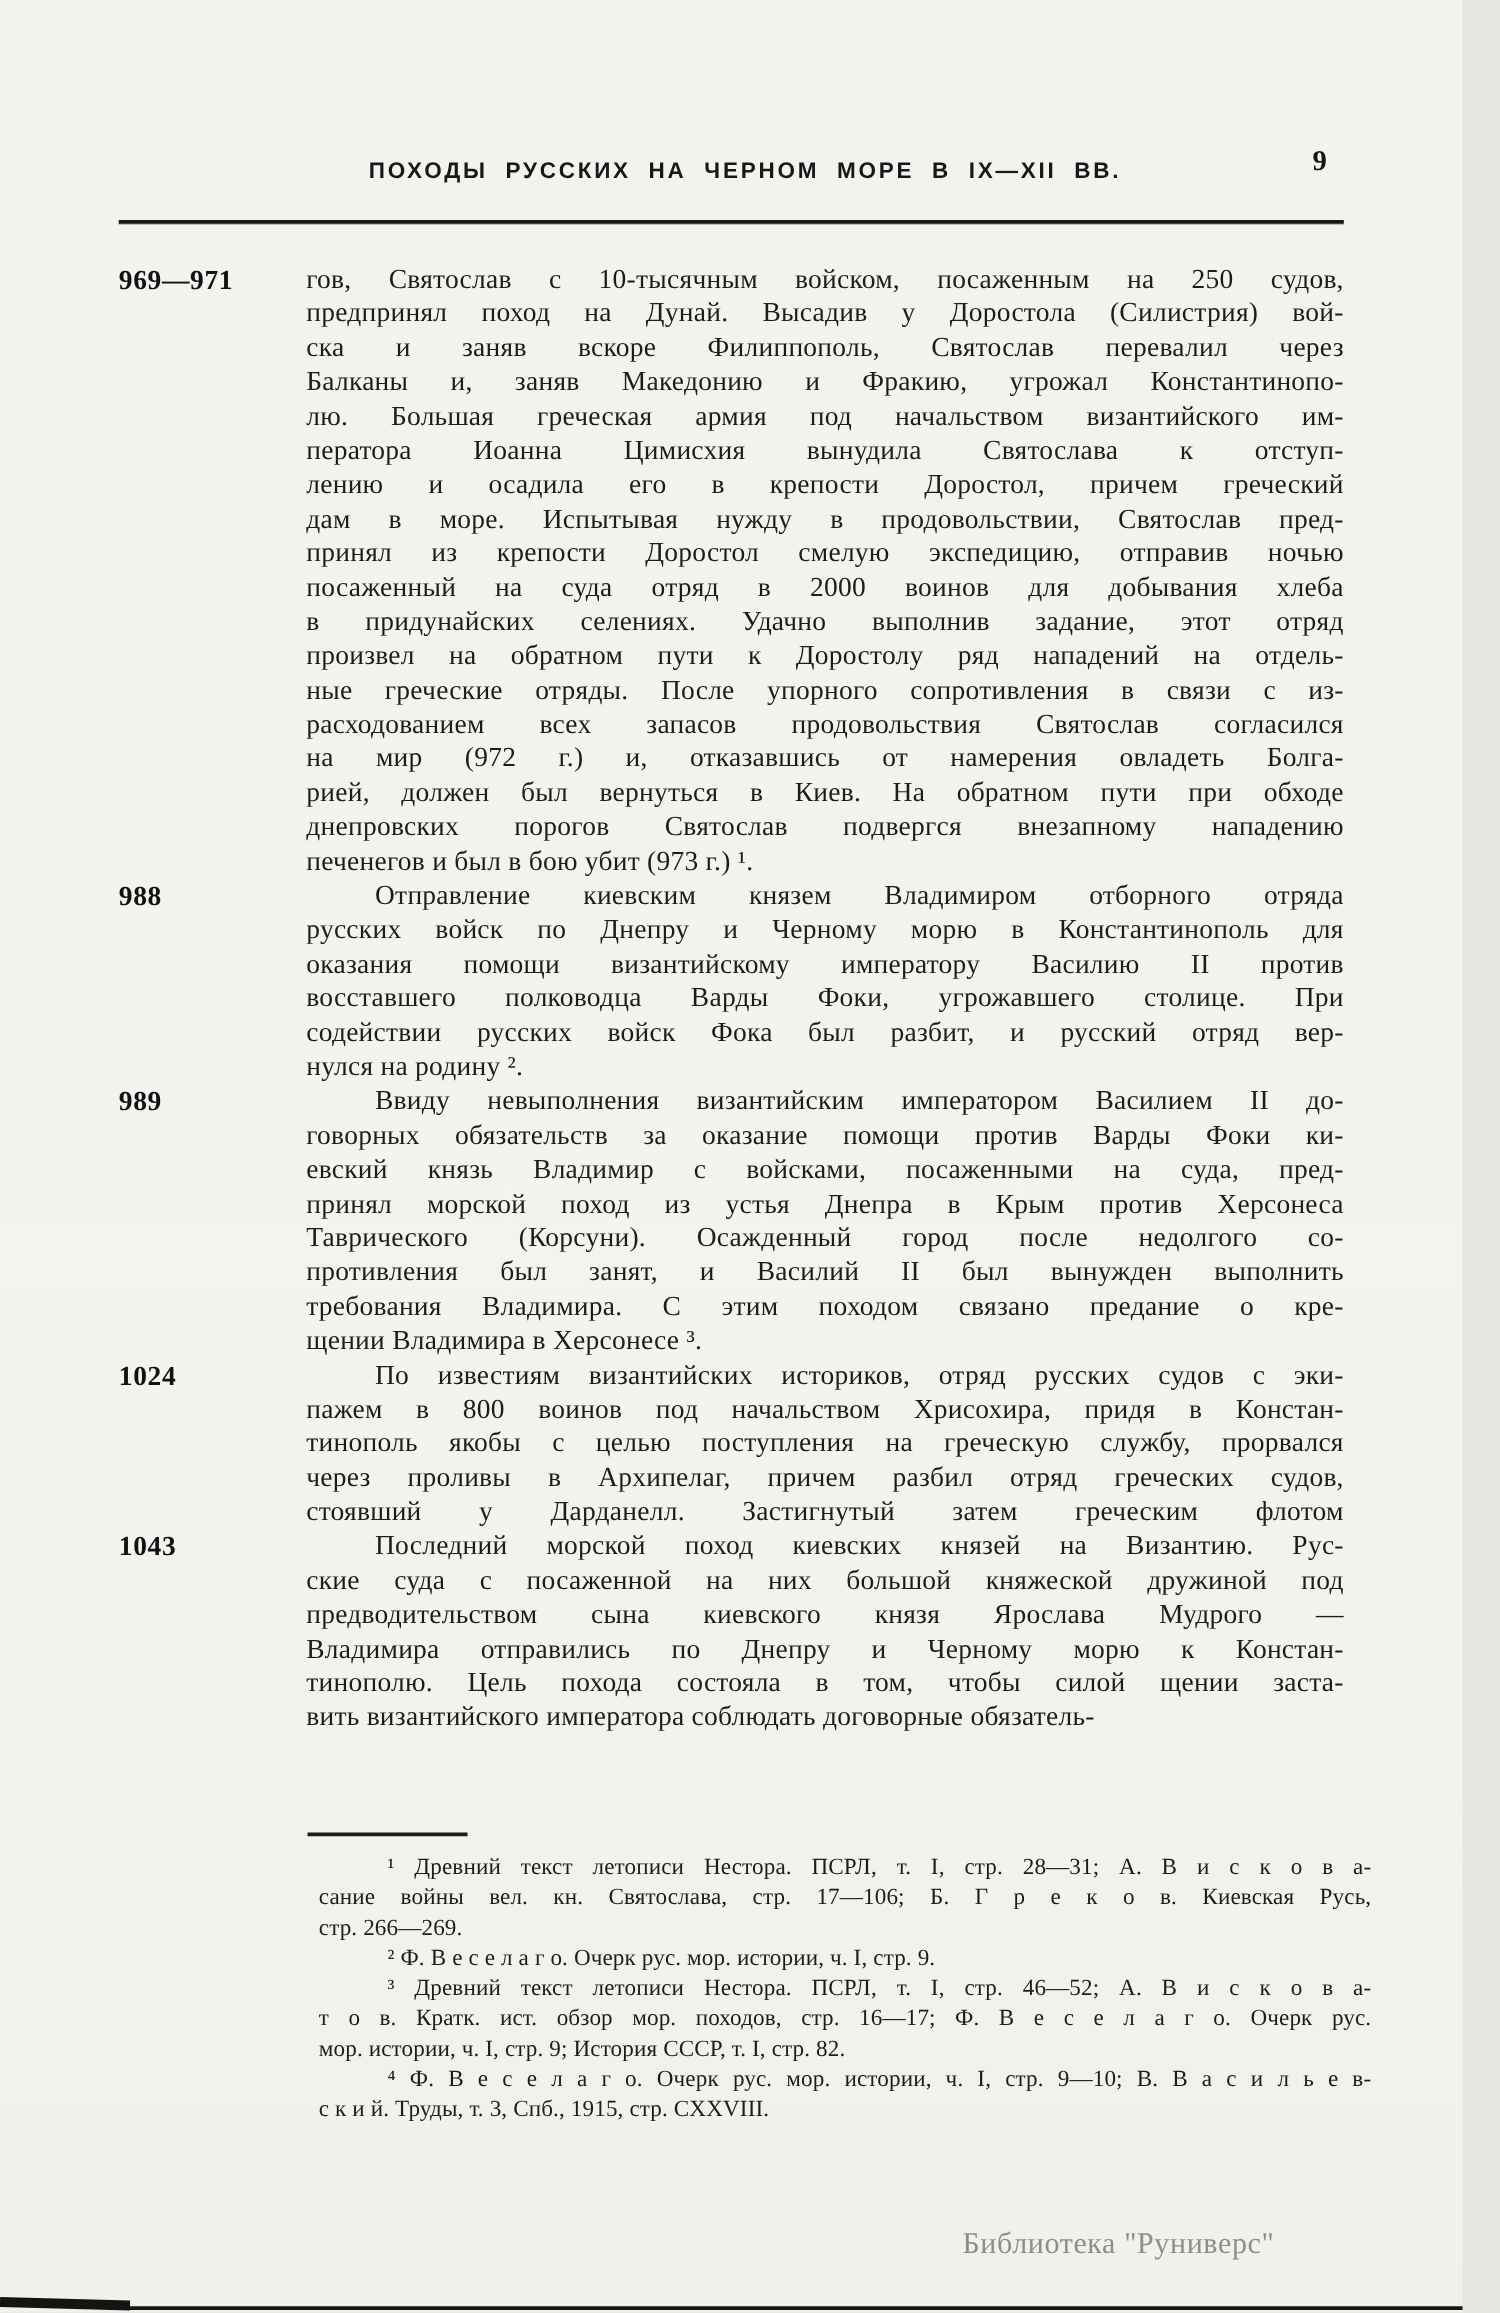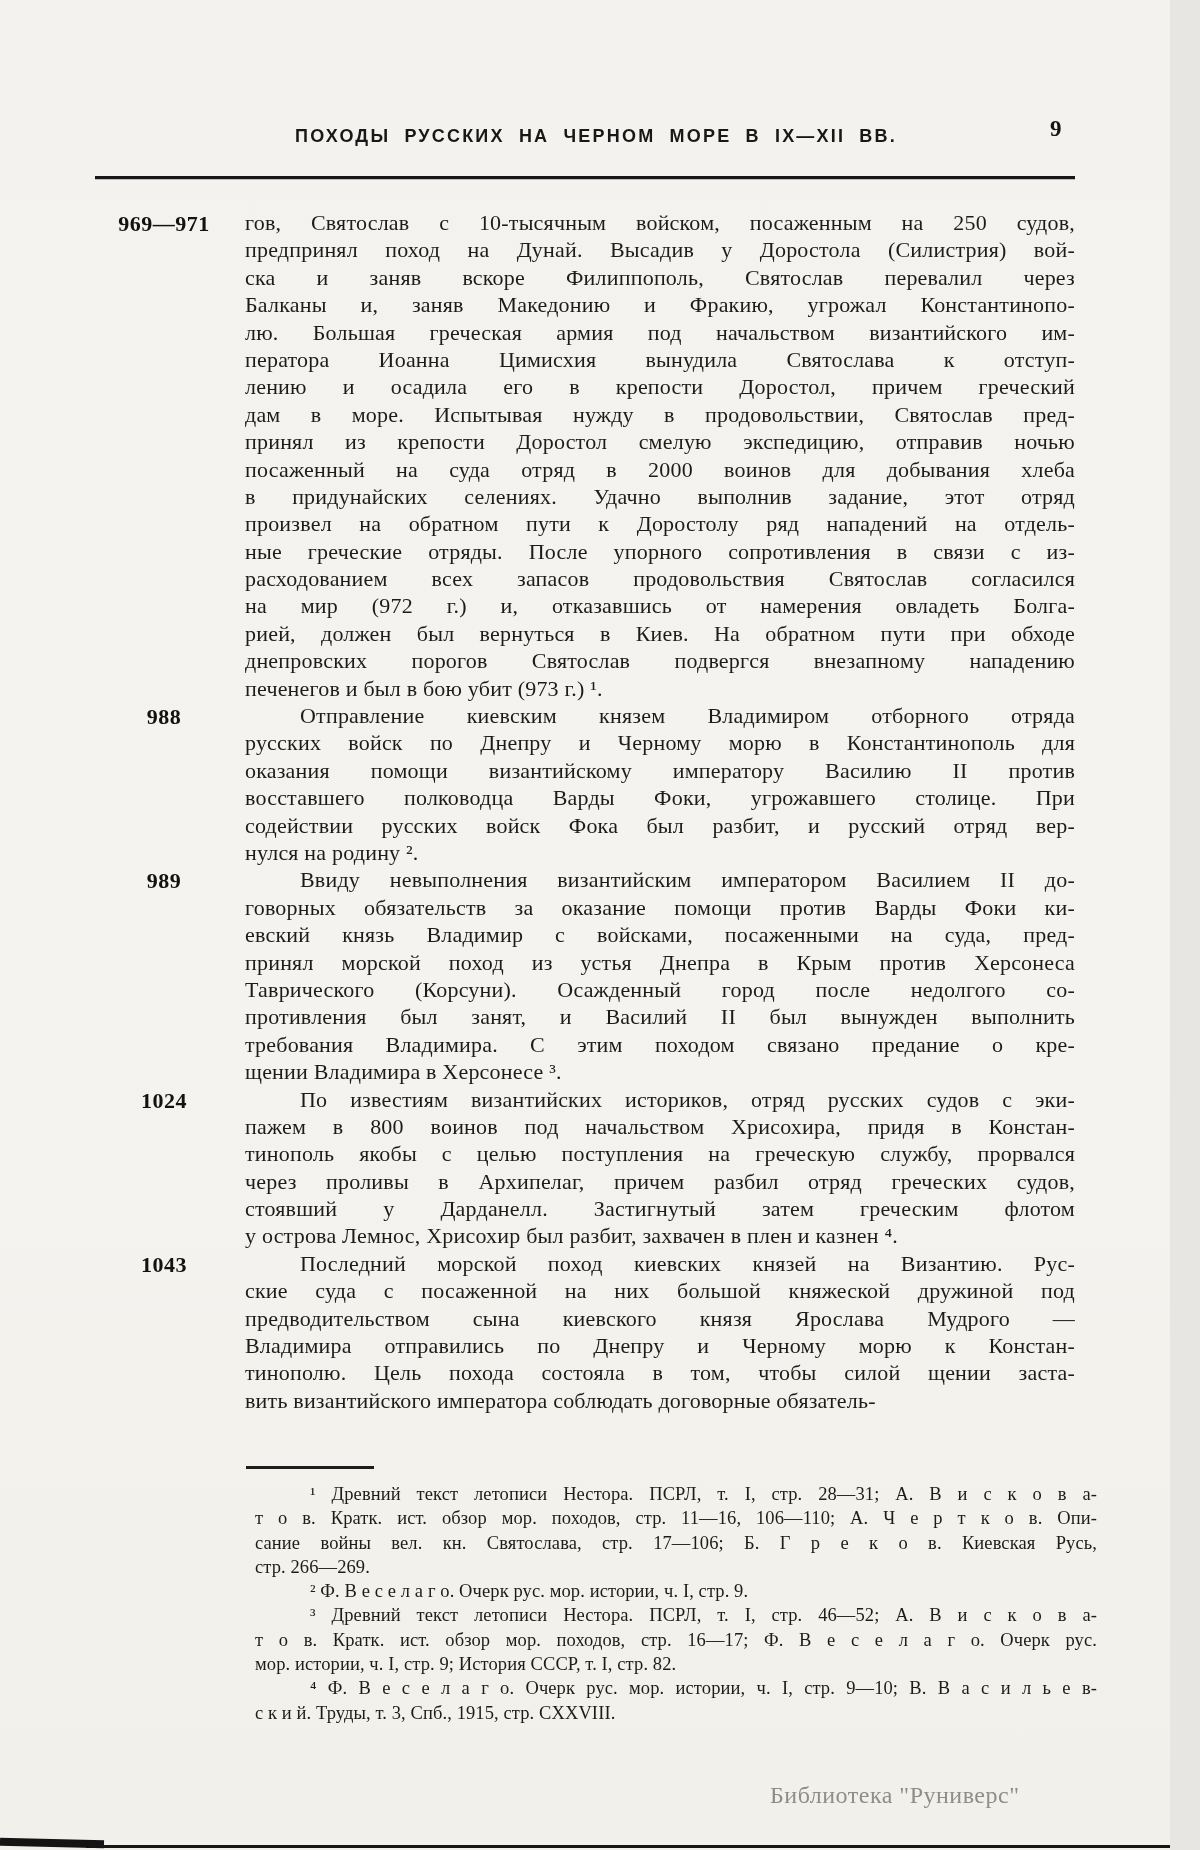--- a/index.html
+++ b/index.html
@@ -13,21 +13,21 @@
     position:absolute;top:126px;left:0;right:0;text-align:center;padding-left:22px;
     font-family:"Liberation Sans","DejaVu Sans",sans-serif;
     font-weight:700;font-size:18px;letter-spacing:2.2px;word-spacing:7px;color:#181818;
   }
   .page-num{position:absolute;top:116px;left:1050px;font-weight:700;font-size:23px;color:#141414;}
   .head-rule{position:absolute;top:176px;left:95px;width:980px;height:3px;background:#171717;box-shadow:0 1px 0 rgba(23,23,23,.25);}
   
   .chronicle{position:absolute;top:209px;left:245px;width:830px;}
   .entry{position:relative;}
   .year{
-    position:absolute;left:-150px;top:1px;width:138px;text-align:center;
+    position:absolute;left:-150px;top:1px;width:138px;text-align:left;
     font-weight:700;font-size:22px;letter-spacing:.5px;color:#121212;line-height:27.4px;
   }
   .tl{
     height:27.4px;line-height:27.4px;font-size:22px;letter-spacing:.2px;
     text-align:justify;text-align-last:justify;white-space:normal;
   }
   .tl.first{text-indent:55px;}
   .tl.last{text-align-last:left;}
   
   .fn-sep{position:absolute;top:1466px;left:246px;width:128px;height:2.5px;background:#1d1d1d;}
@@ -111,21 +111,20 @@
   </div>
 
   <div class="entry">
     <div class="year">1024</div>
     <div class="entry-body">
           <div class="tl first">По известиям византийских историков, отряд русских судов с эки-</div>
           <div class="tl">пажем в 800 воинов под начальством Хрисохира, придя в Констан-</div>
           <div class="tl">тинополь якобы с целью поступления на греческую службу, прорвался</div>
           <div class="tl">через проливы в Архипелаг, причем разбил отряд греческих судов,</div>
           <div class="tl">стоявший у Дарданелл. Застигнутый затем греческим флотом</div>
-          <div class="tl last">у острова Лемнос, Хрисохир был разбит, захвачен в плен и казнен ⁴.</div>
         </div>
   </div>
 
   <div class="entry">
     <div class="year">1043</div>
     <div class="entry-body">
           <div class="tl first">Последний морской поход киевских князей на Византию. Рус-</div>
           <div class="tl">ские суда с посаженной на них большой княжеской дружиной под</div>
           <div class="tl">предводительством сына киевского князя Ярослава Мудрого —</div>
           <div class="tl">Владимира отправились по Днепру и Черному морю к Констан-</div>
@@ -133,21 +132,20 @@
           <div class="tl last">вить византийского императора соблюдать договорные обязатель-</div>
         </div>
   </div>
 </main>
 
   <div class="fn-sep"></div>
 
   <section class="footnotes" id="footnotes">
   <div class="footnote">
         <div class="fl first">¹ Древний текст летописи Нестора. ПСРЛ, т. I, стр. 28—31; А. В и с к о в а-</div>
-        <div class="fl">т о в. Кратк. ист. обзор мор. походов, стр. 11—16, 106—110; А. Ч е р т к о в. Опи-</div>
         <div class="fl">сание войны вел. кн. Святослава, стр. 17—106; Б. Г р е к о в. Киевская Русь,</div>
         <div class="fl last">стр. 266—269.</div>
       </div>
 
   <div class="footnote">
         <div class="fl first last">² Ф. В е с е л а г о. Очерк рус. мор. истории, ч. I, стр. 9.</div>
       </div>
 
   <div class="footnote">
         <div class="fl first">³ Древний текст летописи Нестора. ПСРЛ, т. I, стр. 46—52; А. В и с к о в а-</div>

